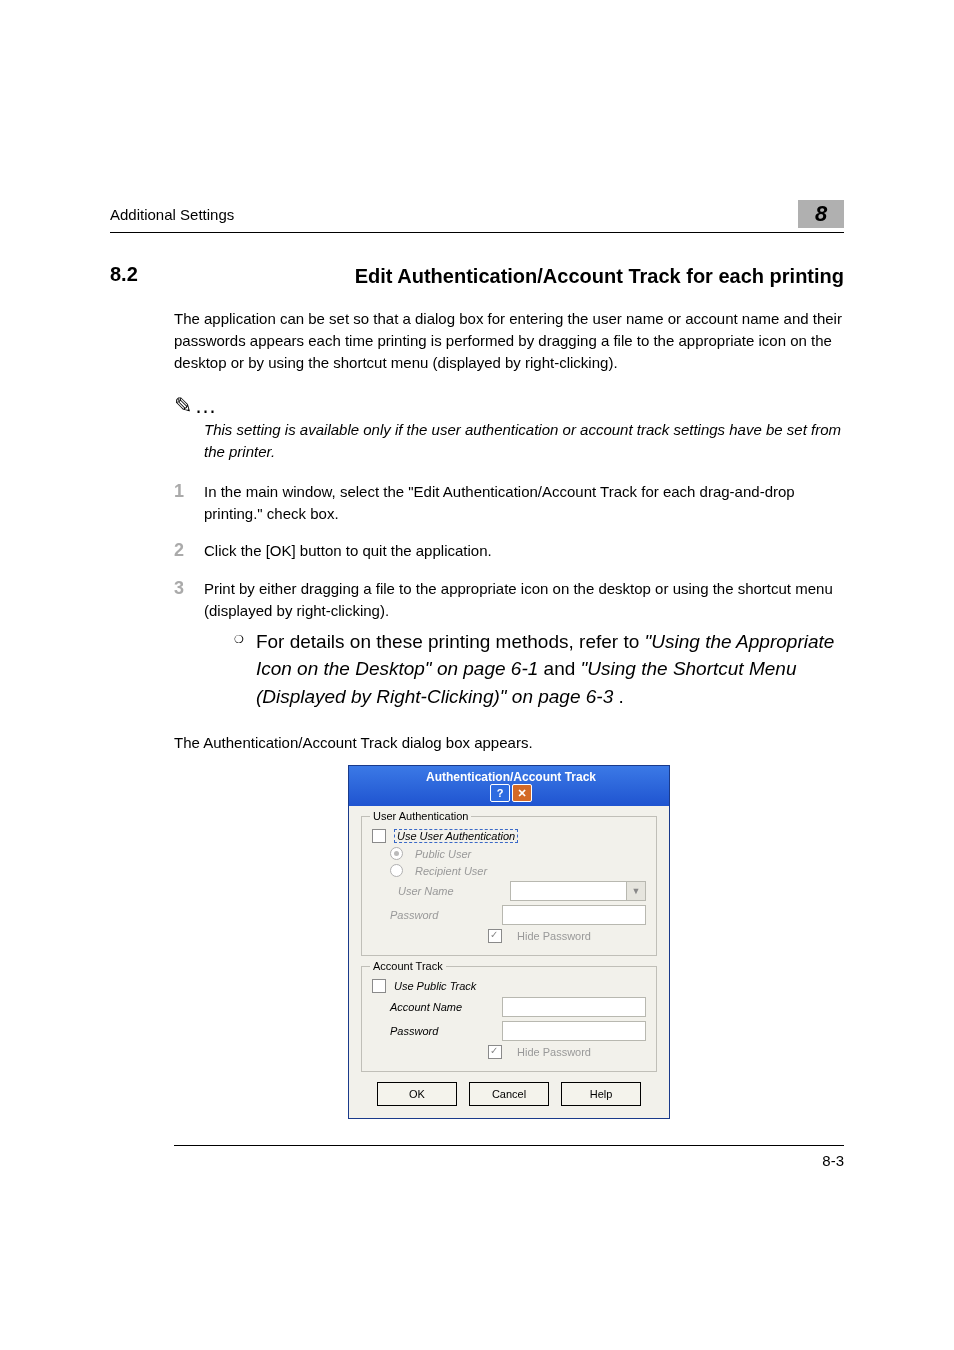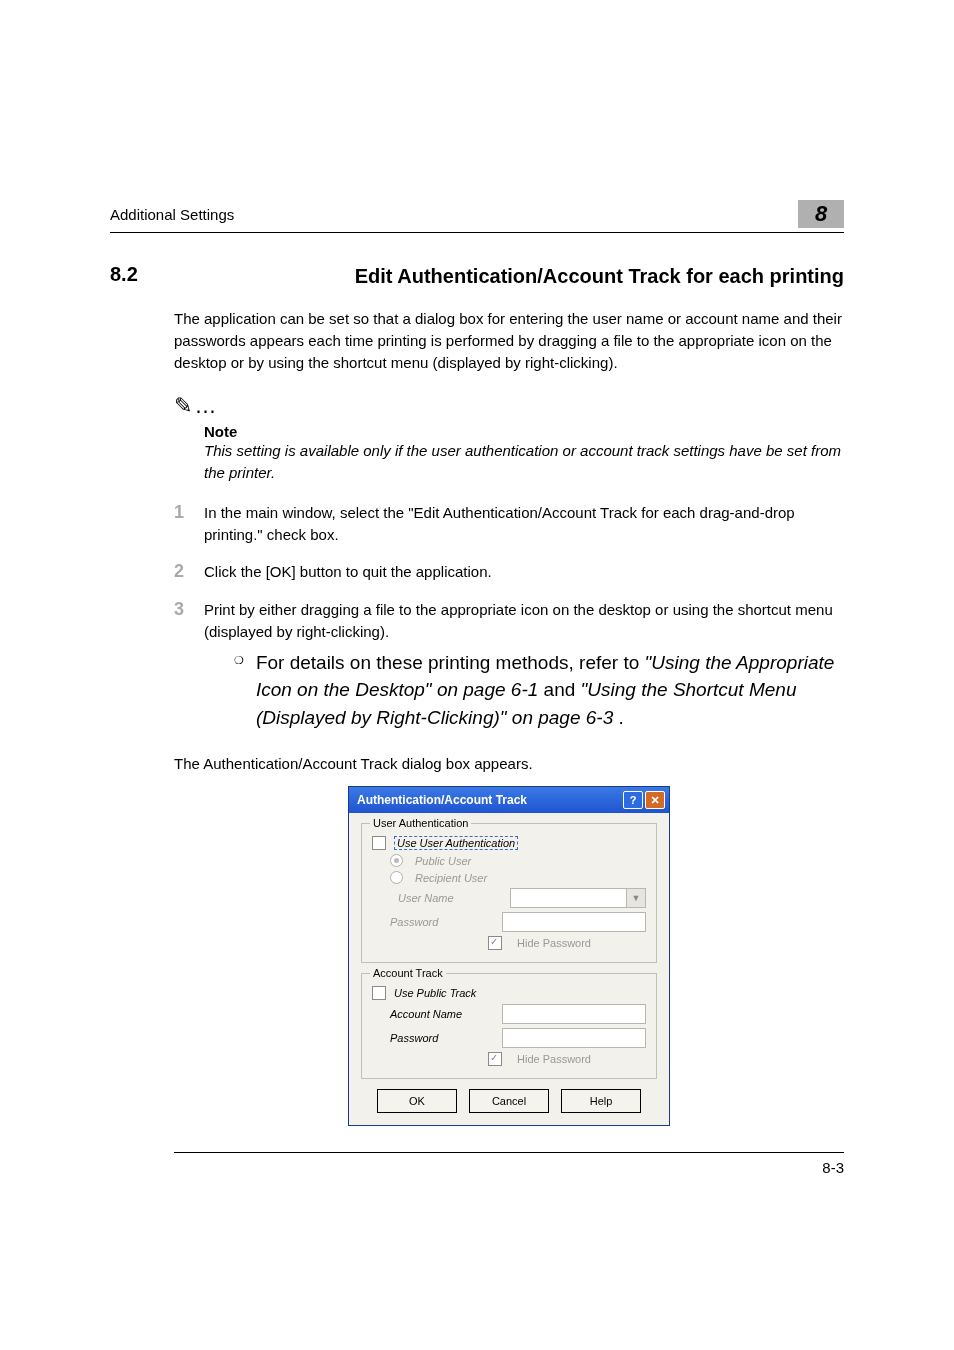--- a/index.html
+++ b/index.html
@@ -130,20 +130,21 @@
   }
   .titlebar {
     background: linear-gradient(#3b79e6, #1f54d0);
     color: #fff;
     font-weight: bold;
     font-size: 12px;
     padding: 4px 4px 4px 8px;
     display: flex;
     align-items: center;
     justify-content: space-between;
+    flex-direction: column;
   }
   .title-btns { display: flex; gap: 2px; }
   .tbtn {
     width: 18px; height: 16px;
     background: #d36a27;
     border: 1px solid #fff;
     border-radius: 2px;
     color: #fff;
     font-size: 11px;
     display: flex; align-items: center; justify-content: center;
@@ -227,21 +228,20 @@
   <div class="sect-row">
     <div class="sect-num">8.2</div>
     <div class="sect-title">Edit Authentication/Account Track for each printing</div>
   </div>
 
   <div class="body-col">
 
     <div class="para">The application can be set so that a dialog box for entering the user name or account name and their passwords appears each time printing is performed by dragging a file to the appropriate icon on the desktop or by using the shortcut menu (displayed by right-clicking).</div>
 
     <div class="note-icon">✎…</div>
-    <div class="note-label">Note</div>
     <div class="note-body">This setting is available only if the user authentication or account track settings have be set from the printer.</div>
 
 
     <div class="step-row">
       <div class="step-num">1</div>
       <div class="step-text">In the main window, select the "Edit Authentication/Account Track for each drag-and-drop printing." check box.</div>
     </div>
 
     <div class="step-row">
       <div class="step-num">2</div>

